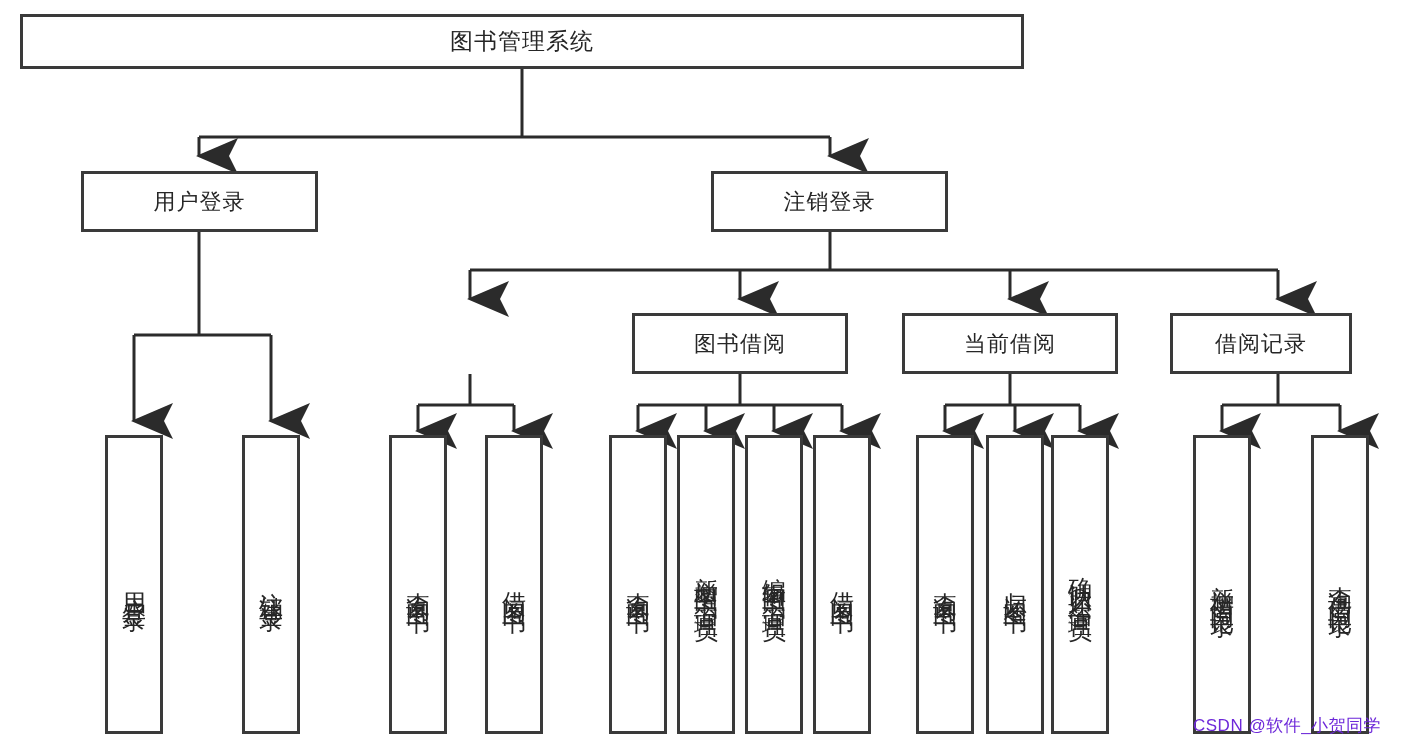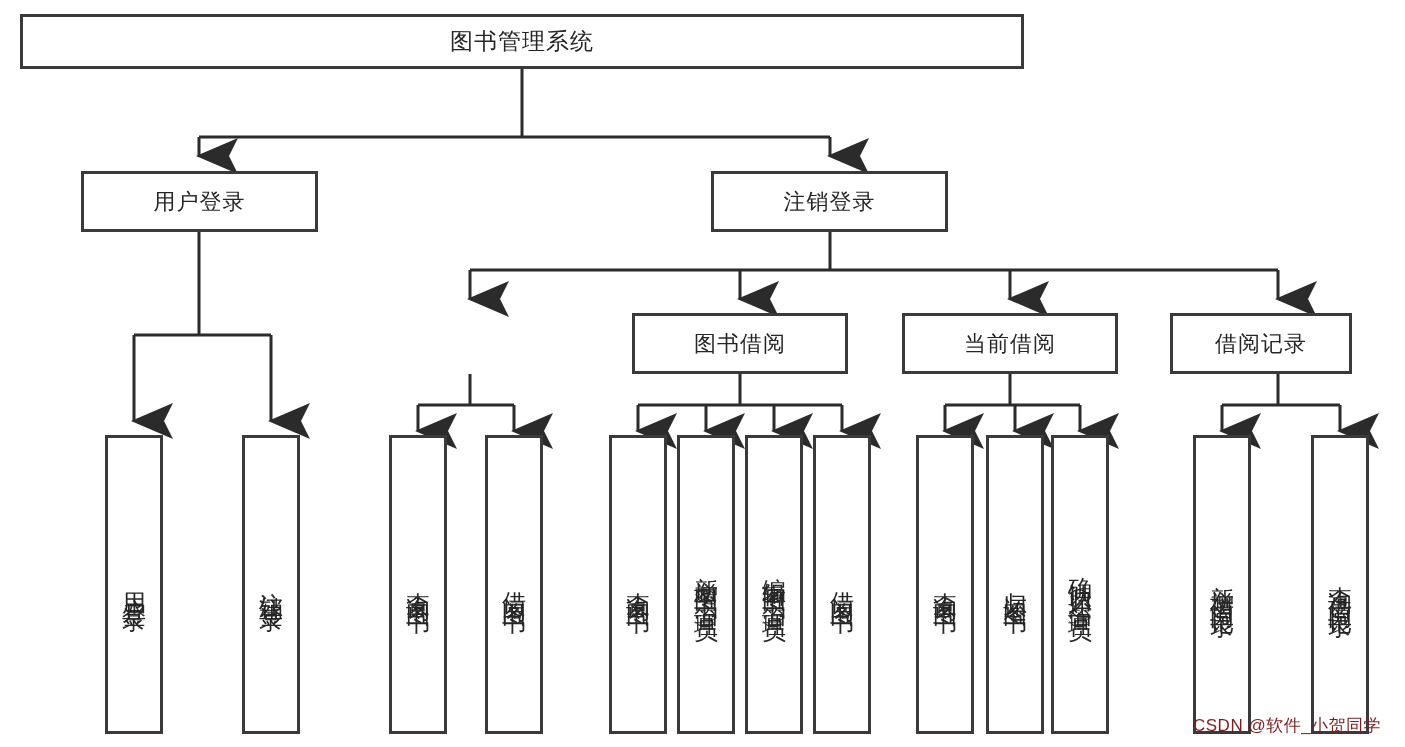--- a/index.html
+++ b/index.html
@@ -58,21 +58,21 @@
   .node.vert .lbl {
     writing-mode: vertical-rl;
     text-orientation: upright;
     font-size: 24px;
     letter-spacing: 6px;
     line-height: 1;
   }
   .watermark {
     position: absolute;
     font-size: 17px;
-    color: #7f1d1d;
+    color: #6d28d9;
     white-space: nowrap;
     letter-spacing: 0.5px;
   }
 </style>
 </head>
 <body>
 
 <div id="canvas">
 
   <svg class="edges" viewBox="0 0 1405 747">

